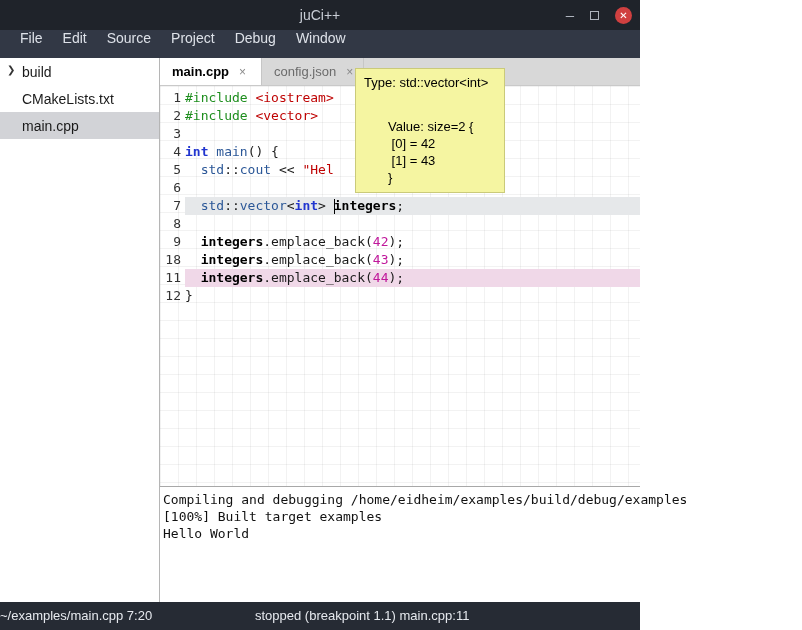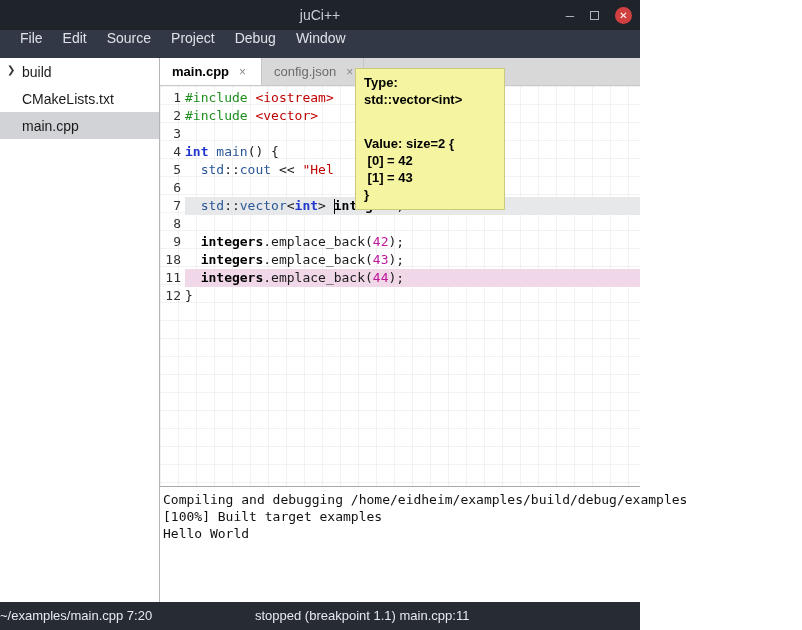--- a/index.html
+++ b/index.html
@@ -58,24 +58,24 @@
   .tk-num { color:#c0179b; }
   .tk-b   { color:#000; font-weight:bold; }
   .caret  { display:inline-block; width:0; border-left:1px solid #000; height:15px; vertical-align:middle; margin-right:-1px; }
 
   .minimap { position:absolute; left:561px; top:1px; width:80px; height:66px; background:#66a3dc;
       background-image:repeating-linear-gradient(to bottom, rgba(255,255,255,0.30) 0 1px, transparent 1px 7px); }
 
   
   .tooltip { position:absolute; left:195px; top:10px; width:150px; z-index:20;
              background:#f5f5a1; border:1px solid #caca7a; font-size:13px; color:#000;
-             padding:5px 8px 6px 8px;font-weight:bold; }
+             padding:5px 8px 6px 8px; }
   .tt-type { line-height:17px; }
   .tt-value { margin-top:27px; }
-  .tt-line { line-height:17px; white-space:pre; }
+  .tt-line { line-height:17px; white-space:pre;margin-left:24px; }
 
   
   .terminal { flex:1 1 auto; background:#fff; border-top:1px solid #a8a8a8;
               font-family:"DejaVu Sans Mono", monospace; font-size:13px; color:#111;
               padding:4px 0 4px 3px; }
   .term-line { line-height:17px; white-space:pre; }
 
   
   .statusbar { height:28px; flex:0 0 28px; background:#262b34; color:#e6e9ee; font-size:13px; position:relative; }
   .status-left { position:absolute; left:0; top:6px; }

